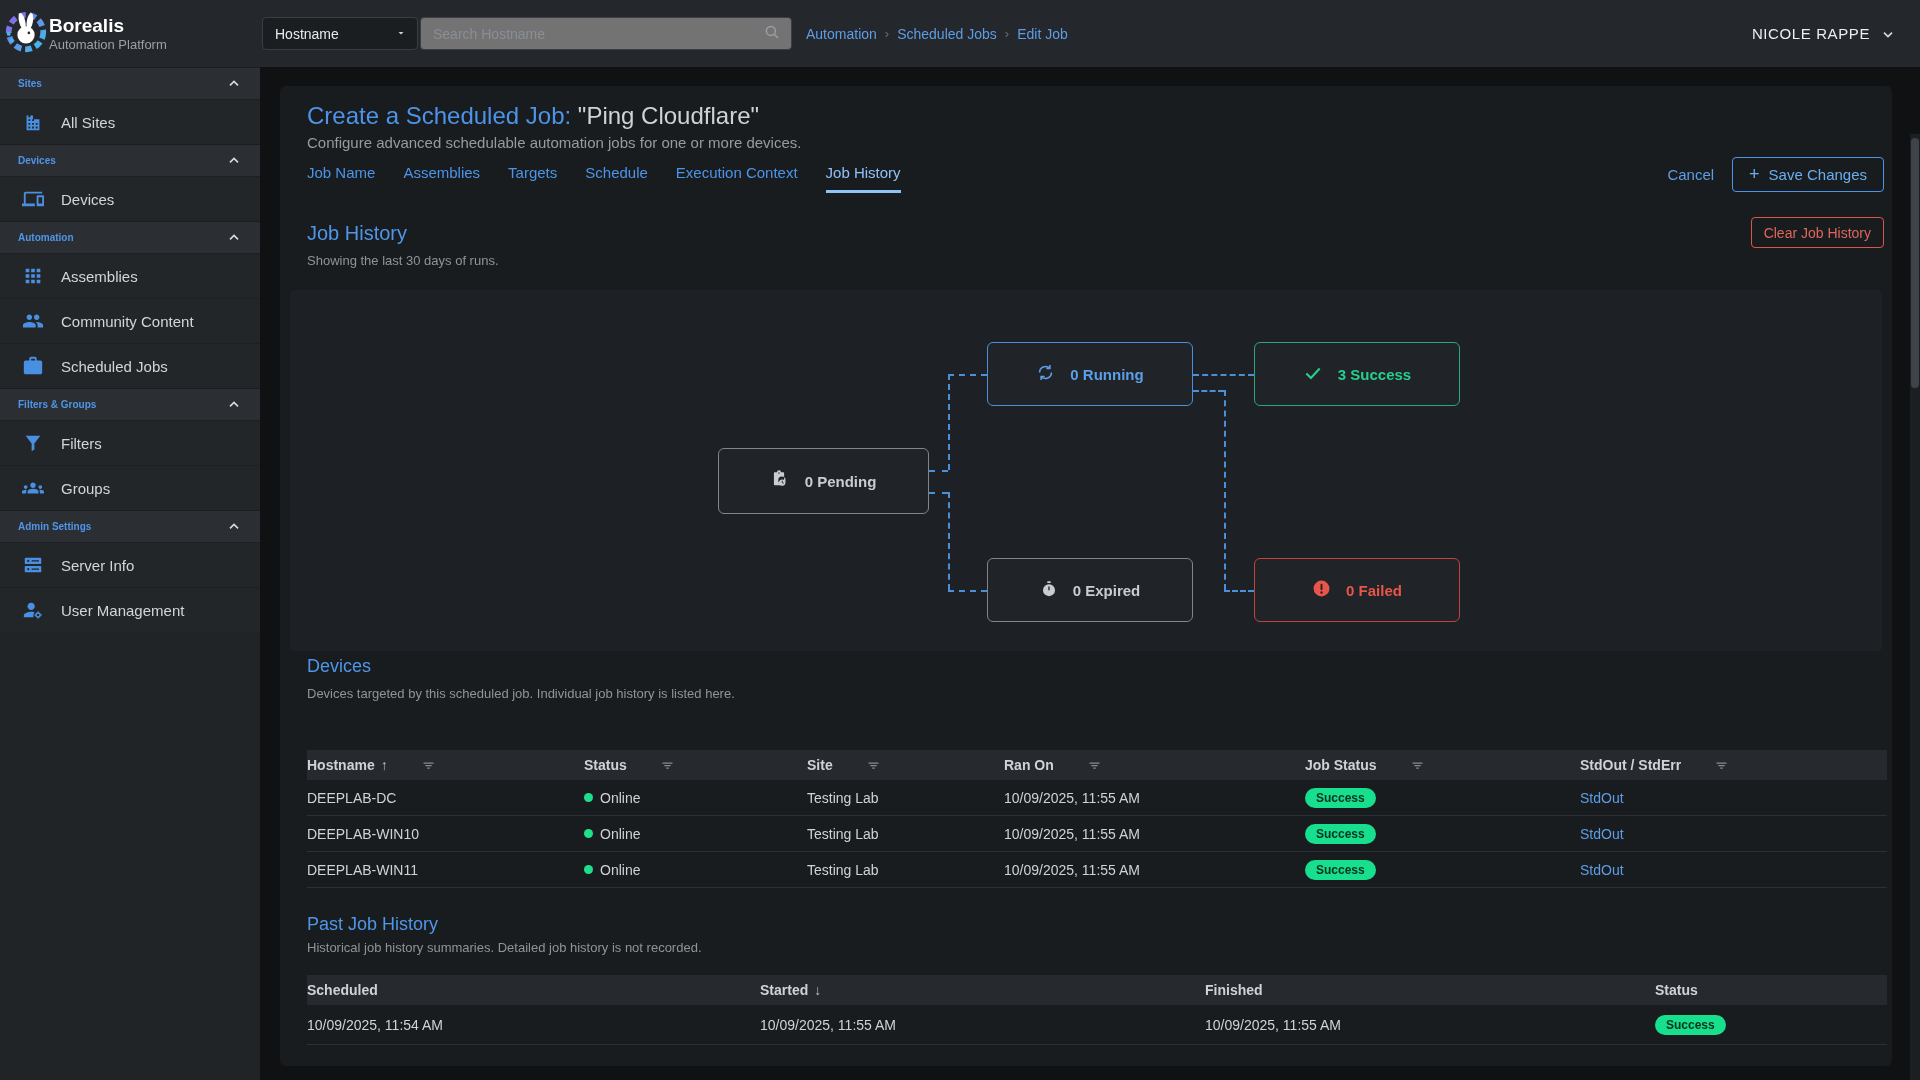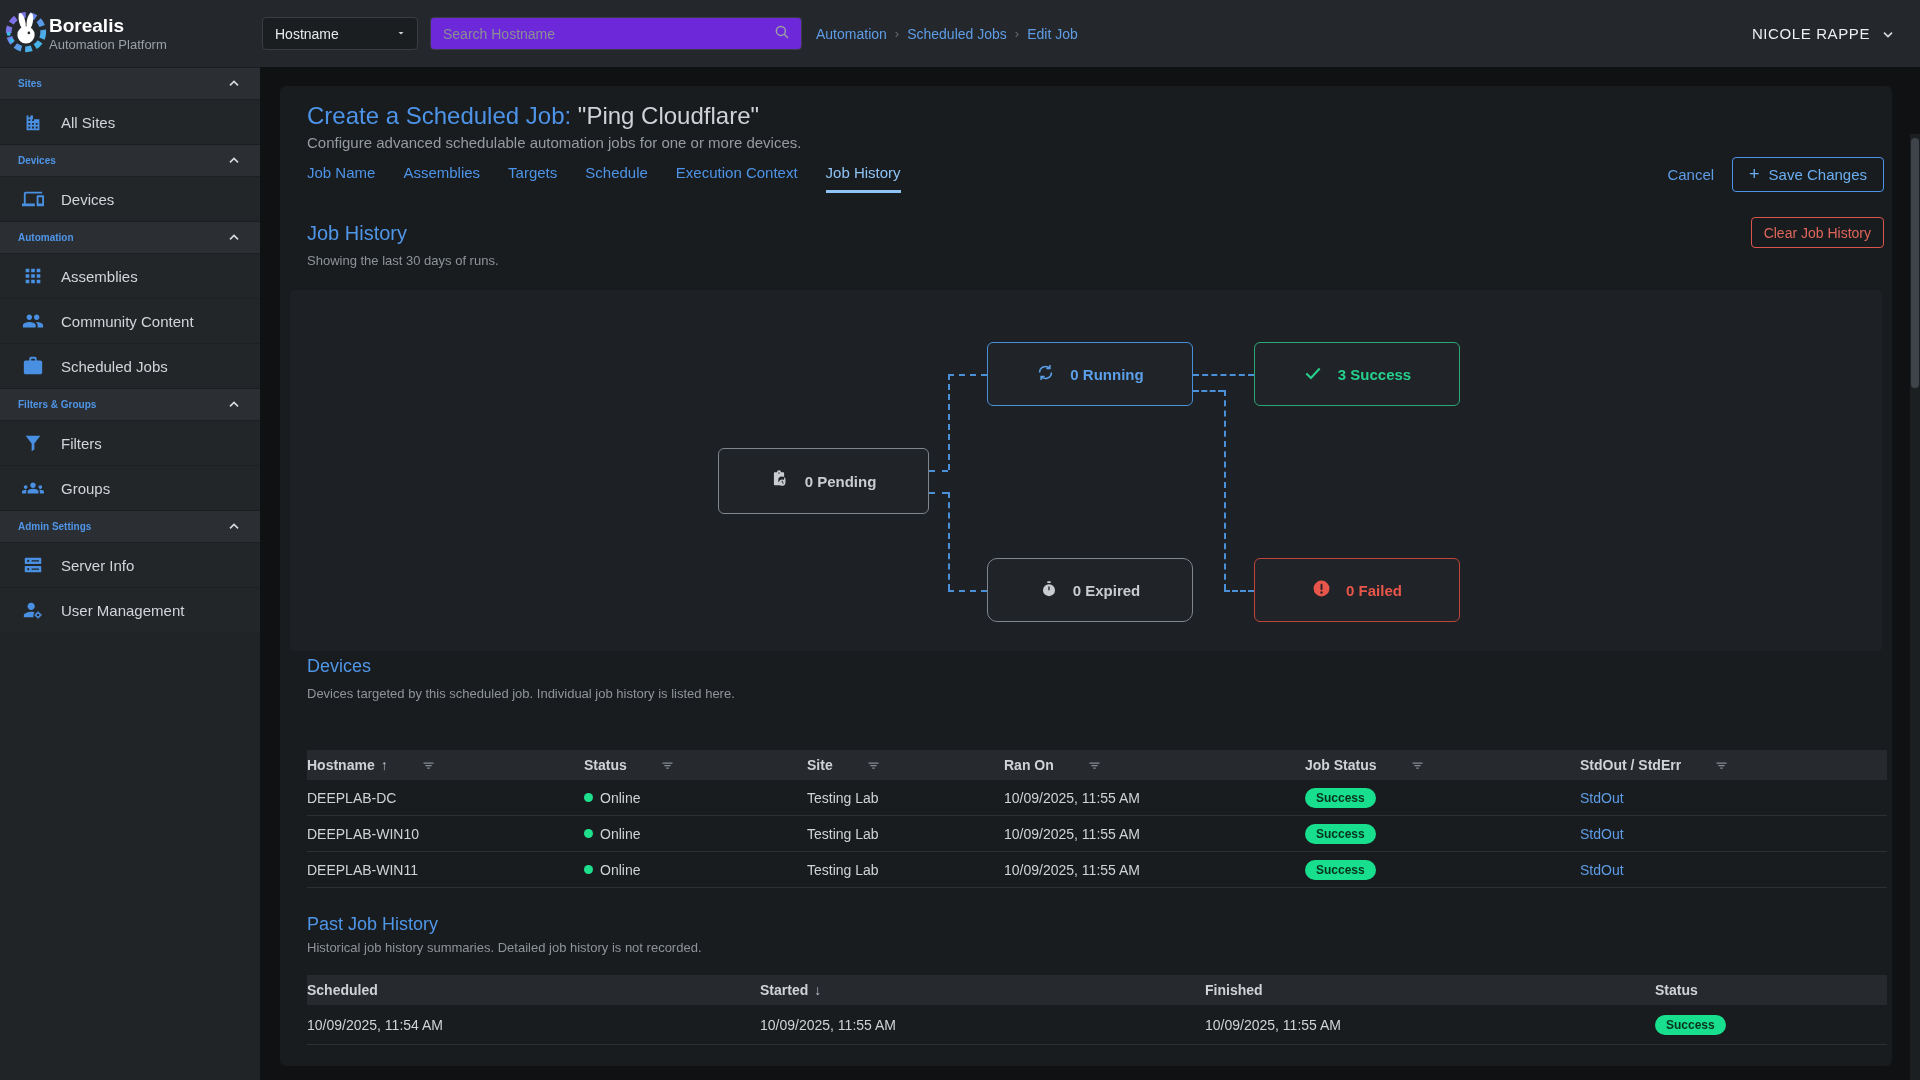--- a/index.html
+++ b/index.html
@@ -19,21 +19,21 @@
                         font-size:10px; cursor:pointer; border-top:1px solid #1b1d20; }
   .nav-item { height:45px; display:flex; align-items:center; gap:17px; padding:0 18px 0 22px;
               background:#232629; color:#d2d5d9; font-size:15px; cursor:pointer; border-top:1px solid #1e2023;}
   .nav-ico { width:22px; height:22px; color:#4a90e2; flex:0 0 22px; display:flex; align-items:center; }
   .chev { width:16px; height:16px; color:#d8dadd; }
 
   
   .host-select { margin-left:2px; width:156px; height:33px; background:#1b1e21; border:1px solid #3a3e44;
                  border-radius:4px; display:flex; align-items:center; justify-content:space-between;
                  padding:0 10px 0 12px; font-size:14px; color:#e8eaed; cursor:pointer; }
-  .search-box { margin-left:12px; width:372px; height:33px; background:#6d28d9; border:1px solid #3a3e44;
+  .search-box { margin-left:2px; width:372px; height:33px; background:#737373; border:1px solid #3a3e44;
                 border-radius:4px; display:flex; align-items:center; padding:0 10px 0 12px; }
   .search-box input { flex:1; background:transparent; border:none; outline:none; color:#e8eaed;
                       font-size:14px; font-family:"Liberation Sans", sans-serif; }
   .search-box input::placeholder { color:#8a8f94; }
   .breadcrumb { margin-left:14px; display:flex; align-items:center; gap:8px; font-size:14px; font-weight:500; }
   .breadcrumb .bc { color:#5e9de6; cursor:pointer; }
   .breadcrumb .sep { color:#6a6f75; font-size:13px; }
   .user-menu { margin-left:auto; margin-right:24px; display:flex; align-items:center; gap:10px;
                font-size:15px; letter-spacing:0.6px; color:#eceef0; cursor:pointer; }
 
@@ -67,21 +67,21 @@
 
   
   .flow-panel { position:absolute; left:10px; top:204px; width:1592px; height:361px; background:#1d2024;
                 border-radius:4px; }
   .flow-box { position:absolute; height:64px; border:1px solid; border-radius:6px; background:#202327;
               display:flex; align-items:center; justify-content:center; gap:15px; font-size:15px;
               font-weight:600; }
   .fb-pending { left:428px; top:158px; width:211px; height:66px; border-color:#80868d; color:#c9cdd2; }
   .fb-running { left:697px; top:52px;  width:206px; border-color:#4a90d9; color:#5b9fe8; }
   .fb-success { left:964px; top:52px;  width:206px; border-color:#2aa876; color:#25d08d; }
-  .fb-expired { left:697px; top:268px; width:206px; border-color:#80868d; color:#c9cdd2;border-radius:10px; }
+  .fb-expired { left:697px; top:268px; width:206px; border-color:#80868d; color:#c9cdd2; }
   .fb-failed  { left:964px; top:268px; width:206px; border-color:#c0443c; color:#e8554a; }
   .conn-h { position:absolute; border-top:2px dashed #4a90d9; height:0; }
   .conn-v { position:absolute; border-left:2px dashed #4a90d9; width:0; }
 
   
   .sec-heading { position:absolute; left:27px; font-size:18px; font-weight:500; color:#4f96e8; }
   .sec-sub { position:absolute; left:27px; font-size:13px; color:#8f949a; }
 
   .tbl { position:absolute; left:27px; width:1580px; }
   .tbl-head { display:grid; background:#26292e; height:30px; align-items:center; font-size:14px;

